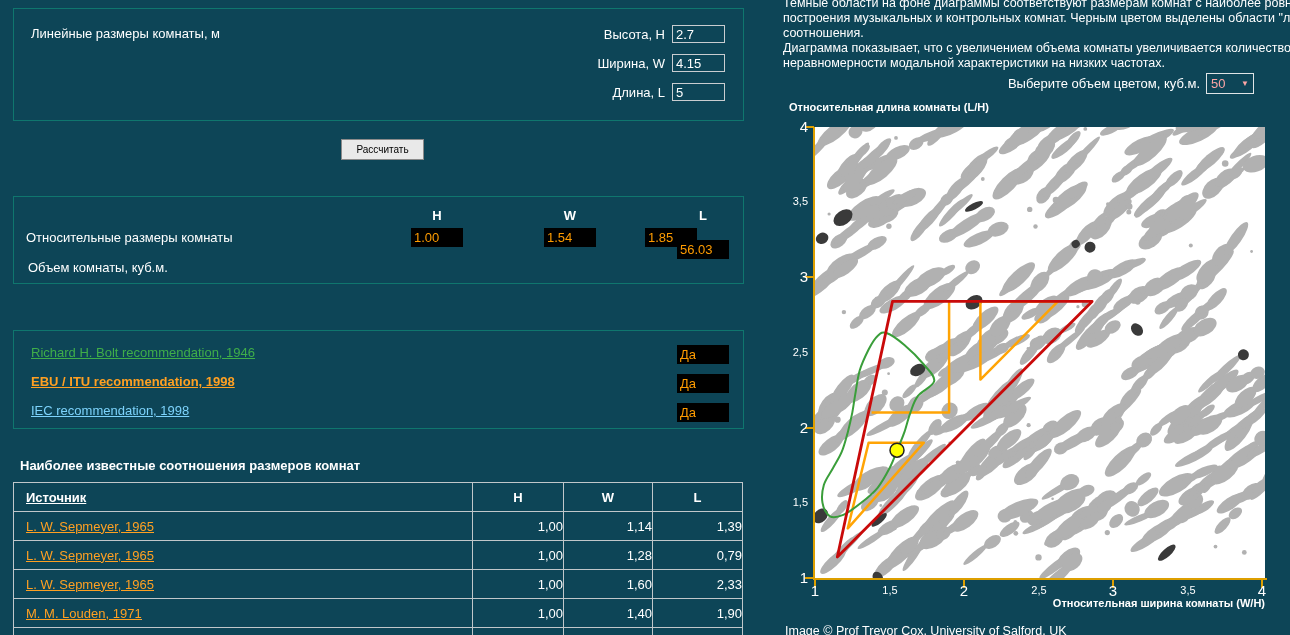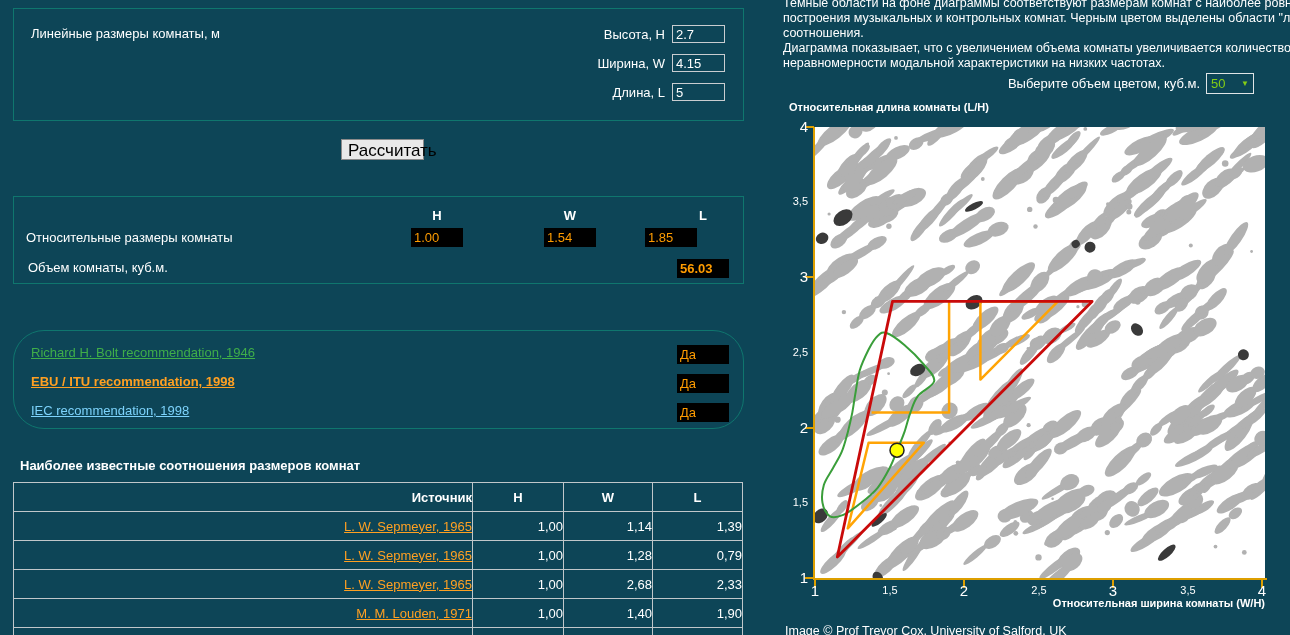--- a/index.html
+++ b/index.html
@@ -19,45 +19,45 @@
   }
   .blackbox{
     position:absolute;width:52px;height:19px;background:#000000;
     color:#ff9c00;font-size:13px;line-height:19px;padding-left:3px;
     box-sizing:border-box;white-space:nowrap;
   }
   .hdr-letter{position:absolute;width:52px;text-align:center;font-size:13px;font-weight:bold;}
   button.calc{
     position:absolute;left:341px;top:139px;width:83px;height:21px;
     background:#e9e9e9;border:1px solid #8a8a8a;color:#000;
-    font-family:"Liberation Sans",sans-serif;font-size:17px;
+    font-family:"Liberation Sans",sans-serif;font-size:10px;
   }
   a.rec-link{font-size:13px;text-decoration:underline;white-space:nowrap;}
   .rec-row:nth-child(2) a.rec-link{font-weight:bold;}
   .tbl-title{position:absolute;left:20px;top:458px;font-size:13px;font-weight:bold;}
   table.ratios{
     position:absolute;left:13px;top:482px;border-collapse:collapse;table-layout:fixed;
   }
   table.ratios th,table.ratios td{
     border:1px solid #c0c7ca;height:29px;box-sizing:border-box;
     font-size:13px;color:#fff;padding:0;
   }
   table.ratios th{font-weight:bold;text-align:center;}
-  table.ratios th.src,table.ratios td.src{text-align:right;padding-left:12px;}
+  table.ratios th.src,table.ratios td.src{text-align:left;padding-left:12px;text-decoration:underline;}
   table.ratios td.num{text-align:right;}
   table.ratios a{color:#ffa022;text-decoration:underline;}
   #info-text{position:absolute;left:783px;top:-4px;width:900px;}
   #info-text .iline{font-size:12.5px;line-height:15px;white-space:nowrap;}
   #select-row{position:absolute;left:783px;top:73px;width:471px;display:flex;
     justify-content:flex-end;align-items:center;}
   #select-row .lbl{font-size:13px;margin-right:6px;}
   .selectbox{
     width:48px;height:21px;border:1px solid #dfe4e6;box-sizing:border-box;
     display:flex;align-items:center;justify-content:space-between;
-    padding:0 4px;font-size:13px;color:#84cc16;background:transparent;cursor:default;
+    padding:0 4px;font-size:13px;color:#fca5a5;background:transparent;cursor:default;
   }
   .selectbox .arrow{font-size:8px;}
   #y-axis-label{position:absolute;left:789px;top:101px;font-size:11px;font-weight:bold;}
   #x-axis-label{position:absolute;left:815px;top:597px;width:450px;text-align:right;
     font-size:11px;font-weight:bold;}
   #attribution{position:absolute;left:785px;top:624px;font-size:12.5px;}
   #plot{position:absolute;left:815px;top:127px;width:450px;height:451px;}
   .axis{position:absolute;background:#dd9f00;}
   .tick{position:absolute;background:#dd9f00;}
   .ticklabel{position:absolute;color:#ffffff;white-space:nowrap;}
@@ -86,24 +86,24 @@
   <div class="hdr-letter" style="left:397px;top:11px;">H</div>
   <div class="hdr-letter" style="left:530px;top:11px;">W</div>
   <div class="hdr-letter" style="left:663px;top:11px;">L</div>
 
   <div class="lbl abs" style="left:12px;top:33px;">Относительные размеры комнаты</div>
   <div class="blackbox" style="left:397px;top:31px;">1.00</div>
   <div class="blackbox" style="left:530px;top:31px;">1.54</div>
   <div class="blackbox" style="left:631px;top:31px;">1.85</div>
 
   <div class="lbl abs" style="left:14px;top:63px;">Объем комнаты, куб.м.</div>
-  <div class="blackbox" style="left:663px;top:62px;font-weight:bold;">56.03</div>
+  <div class="blackbox" style="left:663px;top:43px;">56.03</div>
 </div>
 
-<div class="panel" style="left:13px;top:330px;width:731px;height:99px;border-radius:31px;">
+<div class="panel" style="left:13px;top:330px;width:731px;height:99px;">
   <div class="rec-row">
     <a class="rec-link abs" style="left: 17px; top: 14px; color: rgb(63, 174, 73);" href="#">Richard H. Bolt recommendation, 1946</a>
     <div class="blackbox" style="left:663px;top:14px;">Да</div>
   </div>
   <div class="rec-row">
     <a class="rec-link abs" style="left: 17px; top: 43px; color: rgb(255, 160, 34);" href="#">EBU / ITU recommendation, 1998</a>
     <div class="blackbox" style="left:663px;top:43px;">Да</div>
   </div>
   <div class="rec-row">
     <a class="rec-link abs" style="left: 17px; top: 72px; color: #7dd3fc;" href="#">IEC recommendation, 1998</a>
@@ -139,21 +139,21 @@
   <tr>
     <td class="src"><a href="#">L. W. Sepmeyer, 1965</a></td>
     <td class="num">1,00</td>
     <td class="num">1,28</td>
     <td class="num">0,79</td>
   </tr>
 
   <tr>
     <td class="src"><a href="#">L. W. Sepmeyer, 1965</a></td>
     <td class="num">1,00</td>
-    <td class="num">2,68</td>
+    <td class="num">1,60</td>
     <td class="num">2,33</td>
   </tr>
 
   <tr>
     <td class="src"><a href="#">M. M. Louden, 1971</a></td>
     <td class="num">1,00</td>
     <td class="num">1,40</td>
     <td class="num">1,90</td>
   </tr>
 

